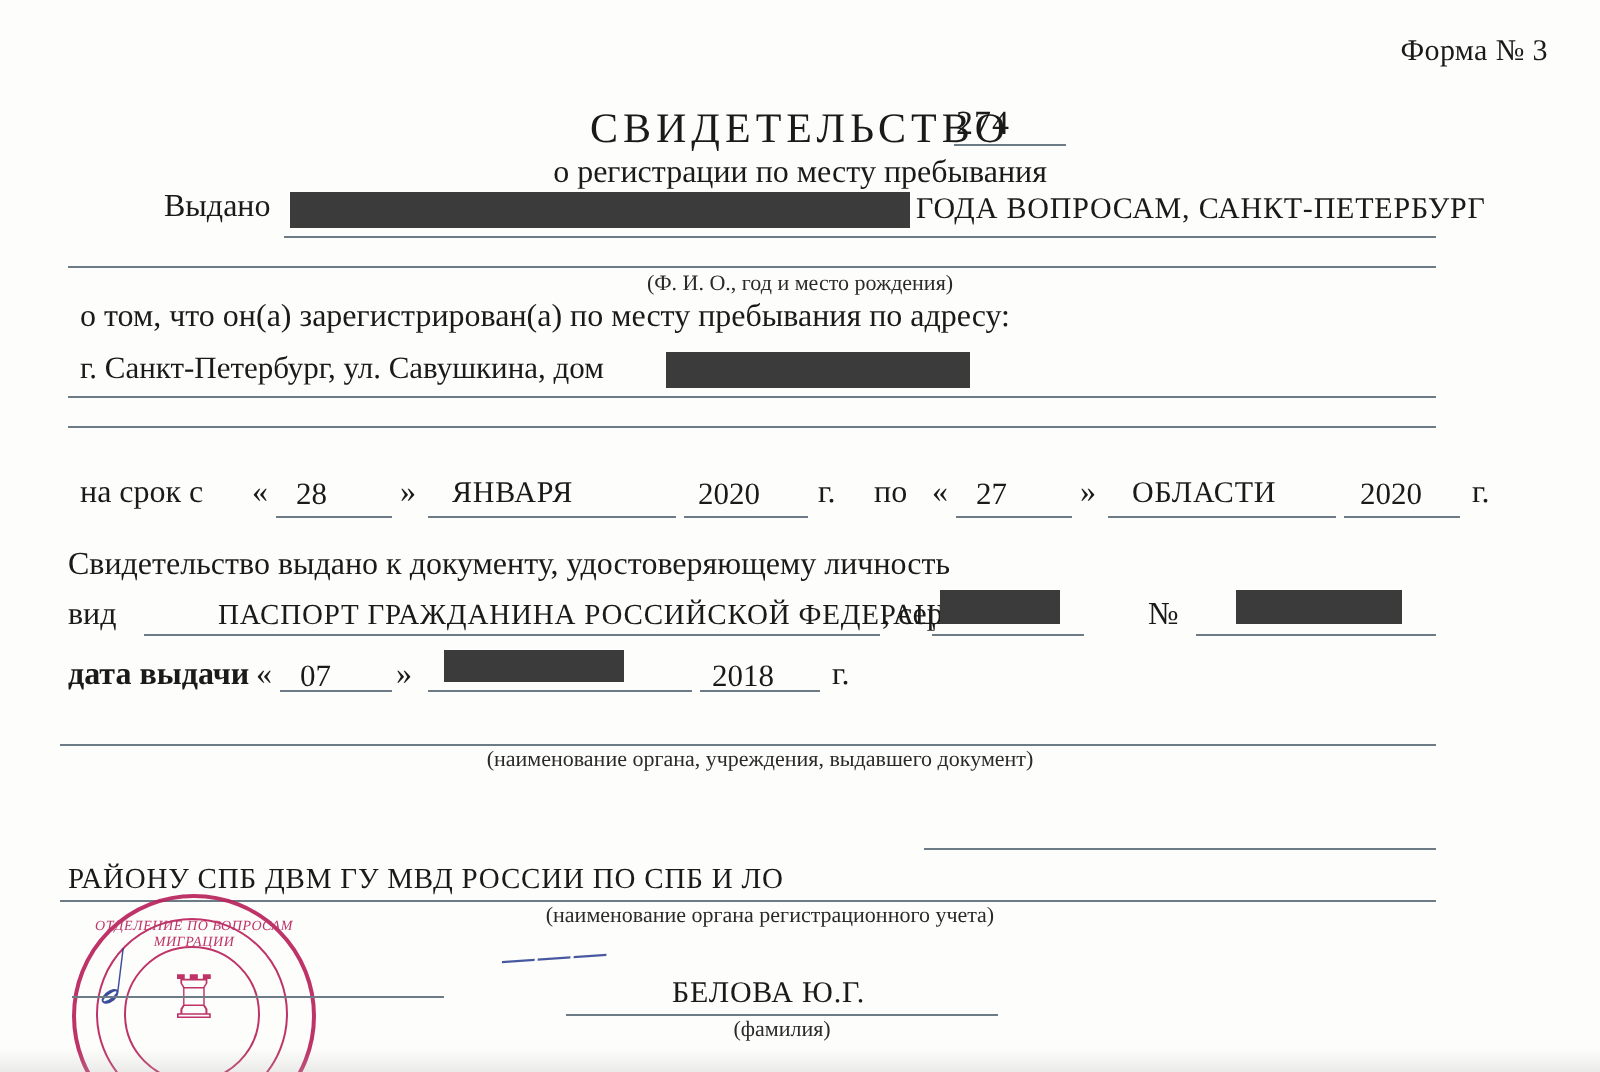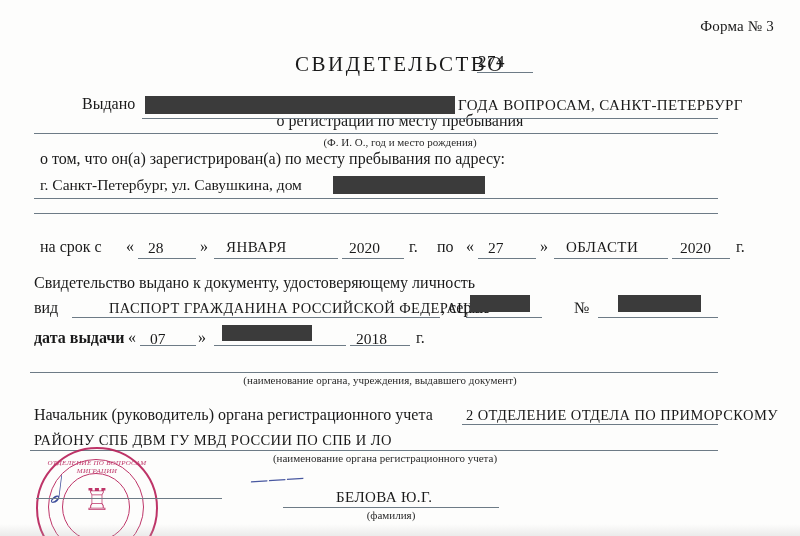--- a/index.html
+++ b/index.html
@@ -39,21 +39,20 @@
     left: 478px;
     font-size: 17px;
     letter-spacing: 0.5px;
   }
   .title-sub {
     top: 78px;
     left: 0;
     width: 800px;
     text-align: center;
     font-size: 16px;
-    margin-top: 34px;
   }
   
   .line {
     position: absolute;
     border-bottom: 1px solid #6d7b86;
     height: 0;
   }
   .redact {
     position: absolute;
     background: #3b3b3b;
@@ -225,22 +224,20 @@
   <div class="quote" style="left:198px; top:329px;">»</div>
   <div class="redact" style="left:222px; top:325px; width:90px; height:16px;"></div>
   <div class="line" style="left:214px; top:345px; width:132px;"></div>
   <div class="val" style="left:356px; top:330px;">2018</div>
   <div class="line" style="left:350px; top:345px; width:60px;"></div>
   <div class="lbl" style="left:416px; top:329px;">г.</div>
 
   <div class="line" style="left:30px; top:372px; width:688px;"></div>
   <div class="lbl-sm" style="left:0; top:374px; width:760px; text-align:center;">(наименование органа, учреждения, выдавшего документ)</div>
 
-  <div class="lbl" style="left:34px; top:406px;">Начальник (руководитель) органа регистрационного учета</div>
-  <div class="val-caps" style="left:466px; top:407px; font-size:14.5px;">2 ОТДЕЛЕНИЕ ОТДЕЛА  ПО ПРИМОРСКОМУ</div>
   <div class="line" style="left:462px; top:424px; width:256px;"></div>
   <div class="val-caps" style="left:34px; top:432px; font-size:14.5px;">РАЙОНУ  СПБ ДВМ  ГУ  МВД  РОССИИ  ПО  СПБ  И  ЛО</div>
   <div class="line" style="left:30px; top:450px; width:688px;"></div>
   <div class="lbl-sm" style="left:0; top:452px; width:770px; text-align:center;">(наименование органа регистрационного учета)</div>
 
   <div class="stamp">
     <div class="stamp-inner"></div>
     <div class="stamp-inner2"></div>
     <div class="stamp-text-top">ОТДЕЛЕНИЕ ПО ВОПРОСАМ МИГРАЦИИ</div>
     <div class="stamp-eagle">♖</div>

